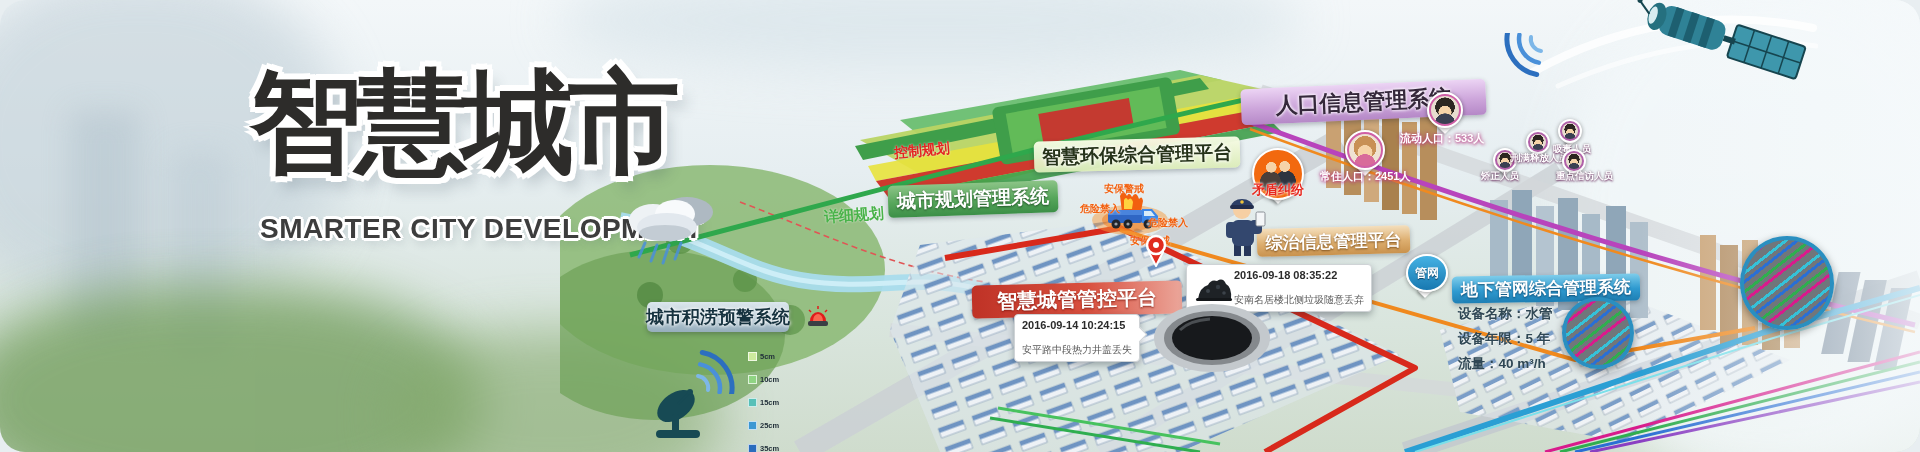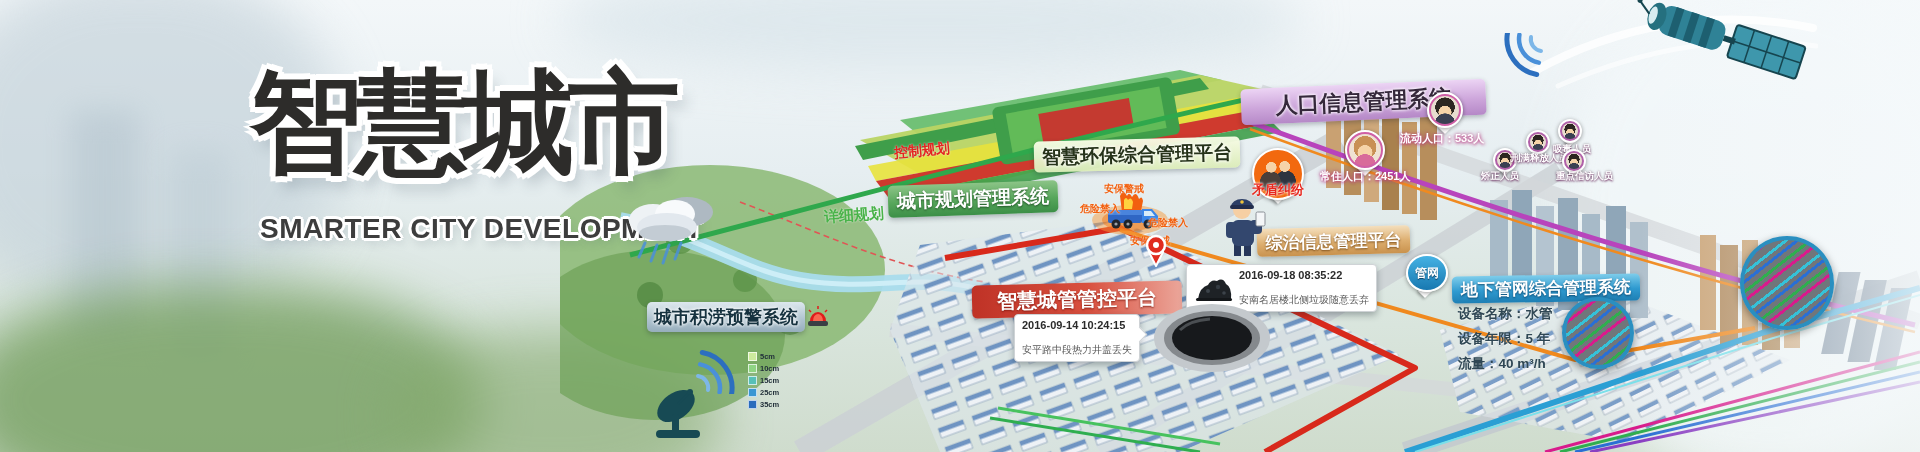--- a/index.html
+++ b/index.html
@@ -1,20 +1,21 @@
 <!DOCTYPE html>
 <html><head>
 <meta charset="utf-8">
 <style>
   html,body{margin:0;padding:0;background:#e8eef1;}
   *{box-sizing:border-box;}
   .banner{
     position:relative;width:1920px;height:452px;overflow:hidden;
     font-family:"Liberation Sans","DejaVu Sans",sans-serif;
     background:linear-gradient(180deg,#f3f7f9 0%,#e6eef1 38%,#d9e5dd 72%,#cfdccd 100%);
+    border-radius:25px;
   }
   .blur{position:absolute;filter:blur(26px);border-radius:45%;}
   #blur-city-left{left:-60px;top:-30px;width:400px;height:340px;background:#c3d1d9;opacity:.65;}
   #blur-bld-1{left:70px;top:110px;width:70px;height:230px;background:#aebfc9;opacity:.45;filter:blur(14px);border-radius:8px;}
   #blur-bld-2{left:170px;top:150px;width:60px;height:210px;background:#b8c8d1;opacity:.4;filter:blur(14px);border-radius:8px;}
   #blur-trees-left{left:-40px;top:285px;width:520px;height:230px;background:#76a061;opacity:.8;}
   #blur-trees-mid{left:390px;top:330px;width:330px;height:170px;background:#85aa6e;opacity:.6;}
   #blur-skyline-top{left:560px;top:-30px;width:740px;height:100px;background:#cedde4;opacity:.55;}
   #blur-sky-right{left:1560px;top:-20px;width:420px;height:500px;background:#f3f8fa;opacity:.85;}
   .fade-right{position:absolute;left:1640px;top:0;width:280px;height:452px;
@@ -52,21 +53,21 @@
     text-shadow:0 0 3px #fff,0 0 4px #fff;transform:rotate(-2.5deg);}
   .band-governance{left:1257px;top:227px;width:153px;height:28px;font-size:17px;color:#fff;
     background:linear-gradient(180deg,#f4dfbd 0%,#ddae6f 55%,#c9924d 100%);
     text-shadow:0 1px 2px rgba(110,65,15,.9);transform:rotate(-1.5deg);}
   .band-citymgmt{left:972px;top:283px;width:210px;height:33px;font-size:20px;color:#fff;
     background:linear-gradient(90deg,#bf3226 0%,#d9503f 55%,#eba69a 100%);
     text-shadow:0 1px 2px rgba(120,20,10,.85);transform:rotate(-1.5deg);}
   .band-pipes{left:1452px;top:275px;width:188px;height:27px;font-size:17px;color:#fff;
     background:linear-gradient(180deg,#7ecdeb 0%,#2f9ad0 55%,#1e7fb4 100%);
     text-shadow:0 1px 2px rgba(10,60,95,.85);transform:rotate(-1deg);}
-  .band-flood{left:647px;top:302px;width:158px;height:30px;font-size:18px;color:#16323f;
+  .band-flood{left:647px;top:302px;width:142px;height:30px;font-size:18px;color:#16323f;
     background:linear-gradient(180deg,#dde8ee 0%,#aec2ce 60%,#96aebc 100%);
     text-shadow:0 0 3px #fff,0 0 4px #fff;}
 
   
   .zone-label{position:absolute;font-weight:bold;white-space:nowrap;}
   .zone-control{left:894px;top:142px;font-size:14px;color:#e32521;transform:rotate(-5deg);
     text-shadow:0 0 2px rgba(255,255,255,.8);}
   .zone-detail{left:824px;top:206px;font-size:15px;color:#49b349;transform:rotate(-4deg);
     text-shadow:0 0 2px rgba(255,255,255,.8);}
   .incident-label{position:absolute;font-size:10px;font-weight:bold;color:#f2600f;
@@ -111,32 +112,32 @@
   .pipe-inset{position:absolute;border-radius:50%;border:4px solid #2a8fc0;
     box-shadow:0 3px 8px rgba(0,0,0,.4);overflow:hidden;
     background:repeating-linear-gradient(-38deg,
       #70767b 0 7px,#d81b8c 7px 10px,#70767b 10px 14px,#2fae4f 14px 17px,
       #70767b 17px 22px,#2a6fd4 22px 25px,#70767b 25px 29px,#35c2d8 29px 32px);}
   #pipe-inset-small{left:1562px;top:297px;width:72px;height:72px;}
   #pipe-inset-large{left:1740px;top:236px;width:94px;height:94px;}
 
   
   .callout{position:absolute;background:#fff;border:1px solid #cfd3d6;border-radius:4px;
-    box-shadow:0 3px 7px rgba(30,40,50,.35);padding:4px 7px;display:flex;align-items:center;gap:5px;}
+    box-shadow:0 3px 7px rgba(30,40,50,.35);padding:4px 7px;display:flex;align-items:center;}
   .callout .time{font-size:11px;font-weight:bold;color:#2b2b2b;white-space:nowrap;}
   .callout .desc{font-size:10px;color:#5a5a5a;margin-top:12px;white-space:nowrap;}
   .callout .tail{position:absolute;width:11px;height:11px;background:#fff;
     border-right:1px solid #cfd3d6;border-bottom:1px solid #cfd3d6;}
   #callout-garbage{left:1186px;top:264px;}
   #callout-garbage .tail{left:14px;bottom:-6px;transform:rotate(45deg);}
   #callout-manhole{left:1014px;top:314px;}
   #callout-manhole .tail{right:-6px;top:14px;transform:rotate(-45deg);}
 
   
-  .flood-legend{position:absolute;left:748px;top:352px;display:flex;flex-direction:column;gap:3px;}
+  .flood-legend{position:absolute;left:748px;top:352px;display:flex;flex-direction:column;gap:14px;}
   .flood-legend .row{display:flex;align-items:center;gap:3px;}
   .flood-legend .sw{width:9px;height:9px;border:1px solid rgba(255,255,255,.7);}
   .flood-legend .lb{font-size:7.5px;color:#22303a;font-weight:bold;line-height:1;}
 </style>
 </head>
 <body>
 
 <div class="banner">
 
   <div class="blur" id="blur-city-left"></div>

